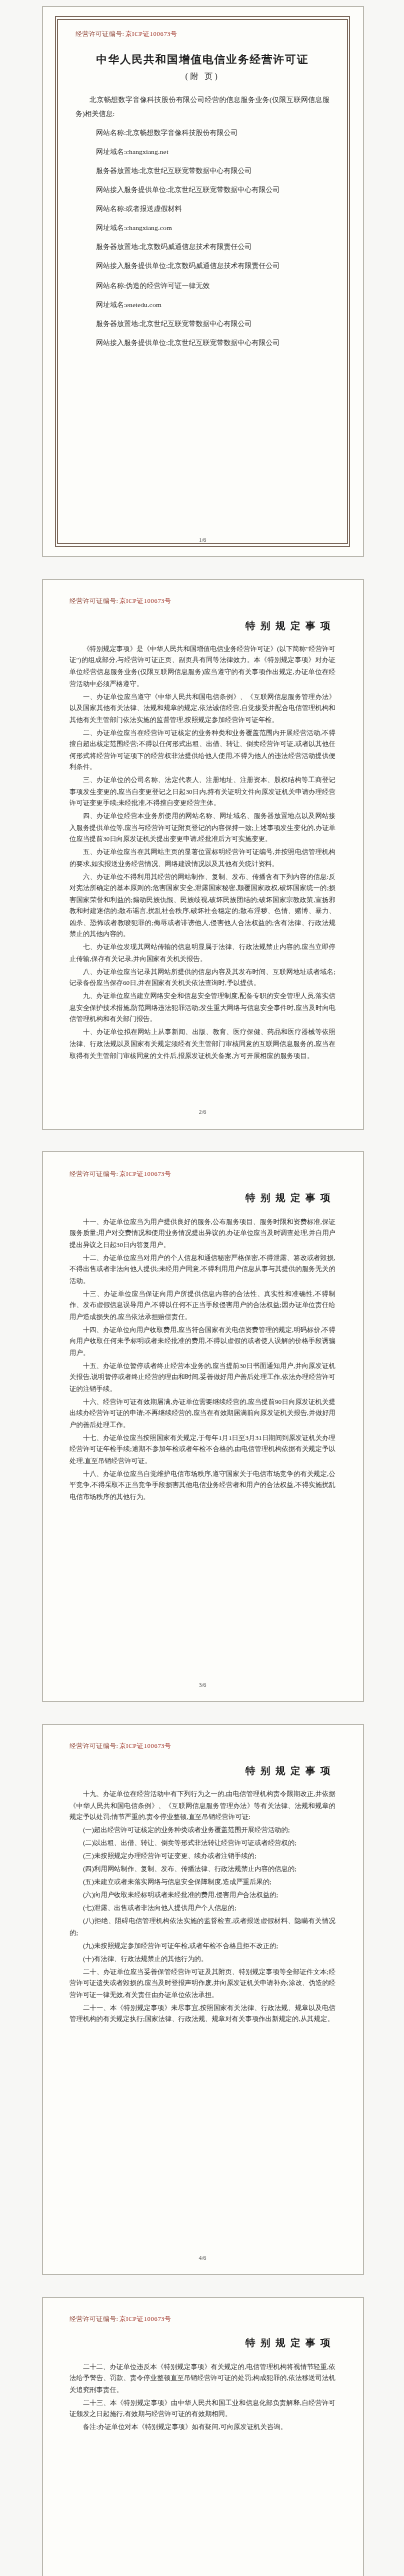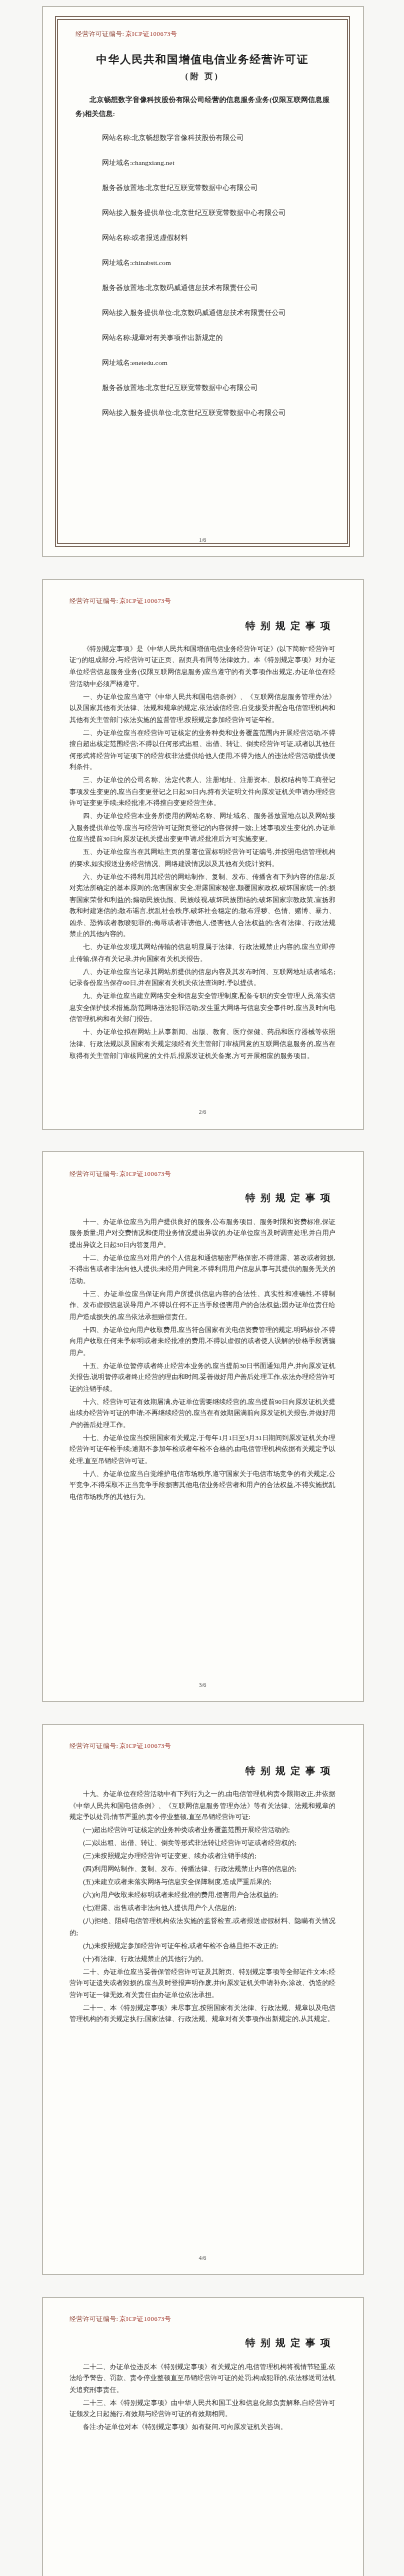--- a/index.html
+++ b/index.html
@@ -49,33 +49,32 @@
     text-align: center;
     font-size: 10.8px;
     font-weight: bold;
     letter-spacing: 1px;
     color: #1f1f1f;
   }
   .cert-sub {
     margin: 0 0 11.3px;
     text-align: center;
     font-size: 8.2px;
-    font-weight: bold;
+    font-weight: normal;
     letter-spacing: 2.1px;
   }
   .cert-intro {
     margin: 0 0 5.2px;
     font-size: 7px;
     line-height: 2.0;
     text-indent: 2em;
     text-align: justify;
-    font-weight: bold;
   }
   .entries { padding-left: 2em; }
-  .entry { margin: 10px; font-size: 7px; line-height: 2.15; }
+  .entry { margin: 4px; font-size: 7px; line-height: 2.15; }
   .entry .e-label { color: #2b2b2b; }
   .entry .e-value { color: #2b2b2b; }
 
   .page-foot {
     position: absolute;
     bottom: 13.4px; left: 0; right: 0;
     text-align: center;
     font-size: 6px;
     color: #555;
   }
@@ -117,27 +116,27 @@
           <p class="entry"><span class="e-label">网站名称:</span><span class="e-value">北京畅想数字音像科技股份有限公司</span></p>
 
           <p class="entry"><span class="e-label">网址域名:</span><span class="e-value">changxiang.net</span></p>
 
           <p class="entry"><span class="e-label">服务器放置地:</span><span class="e-value">北京世纪互联宽带数据中心有限公司</span></p>
 
           <p class="entry"><span class="e-label">网站接入服务提供单位:</span><span class="e-value">北京世纪互联宽带数据中心有限公司</span></p>
 
           <p class="entry"><span class="e-label">网站名称:</span><span class="e-value">或者报送虚假材料</span></p>
 
-          <p class="entry"><span class="e-label">网址域名:</span><span class="e-value">chinabstt.com</span></p>
+          <p class="entry"><span class="e-label">网址域名:</span><span class="e-value">changxiang.com</span></p>
 
           <p class="entry"><span class="e-label">服务器放置地:</span><span class="e-value">北京数码威通信息技术有限责任公司</span></p>
 
           <p class="entry"><span class="e-label">网站接入服务提供单位:</span><span class="e-value">北京数码威通信息技术有限责任公司</span></p>
 
-          <p class="entry"><span class="e-label">网站名称:</span><span class="e-value">规章对有关事项作出新规定的</span></p>
+          <p class="entry"><span class="e-label">网站名称:</span><span class="e-value">伪造的经营许可证一律无效</span></p>
 
           <p class="entry"><span class="e-label">网址域名:</span><span class="e-value">enetedu.com</span></p>
 
           <p class="entry"><span class="e-label">服务器放置地:</span><span class="e-value">北京世纪互联宽带数据中心有限公司</span></p>
 
           <p class="entry"><span class="e-label">网站接入服务提供单位:</span><span class="e-value">北京世纪互联宽带数据中心有限公司</span></p>
         </div>
     </div>
     <div class="page-foot">1/6</div>
   </section>

